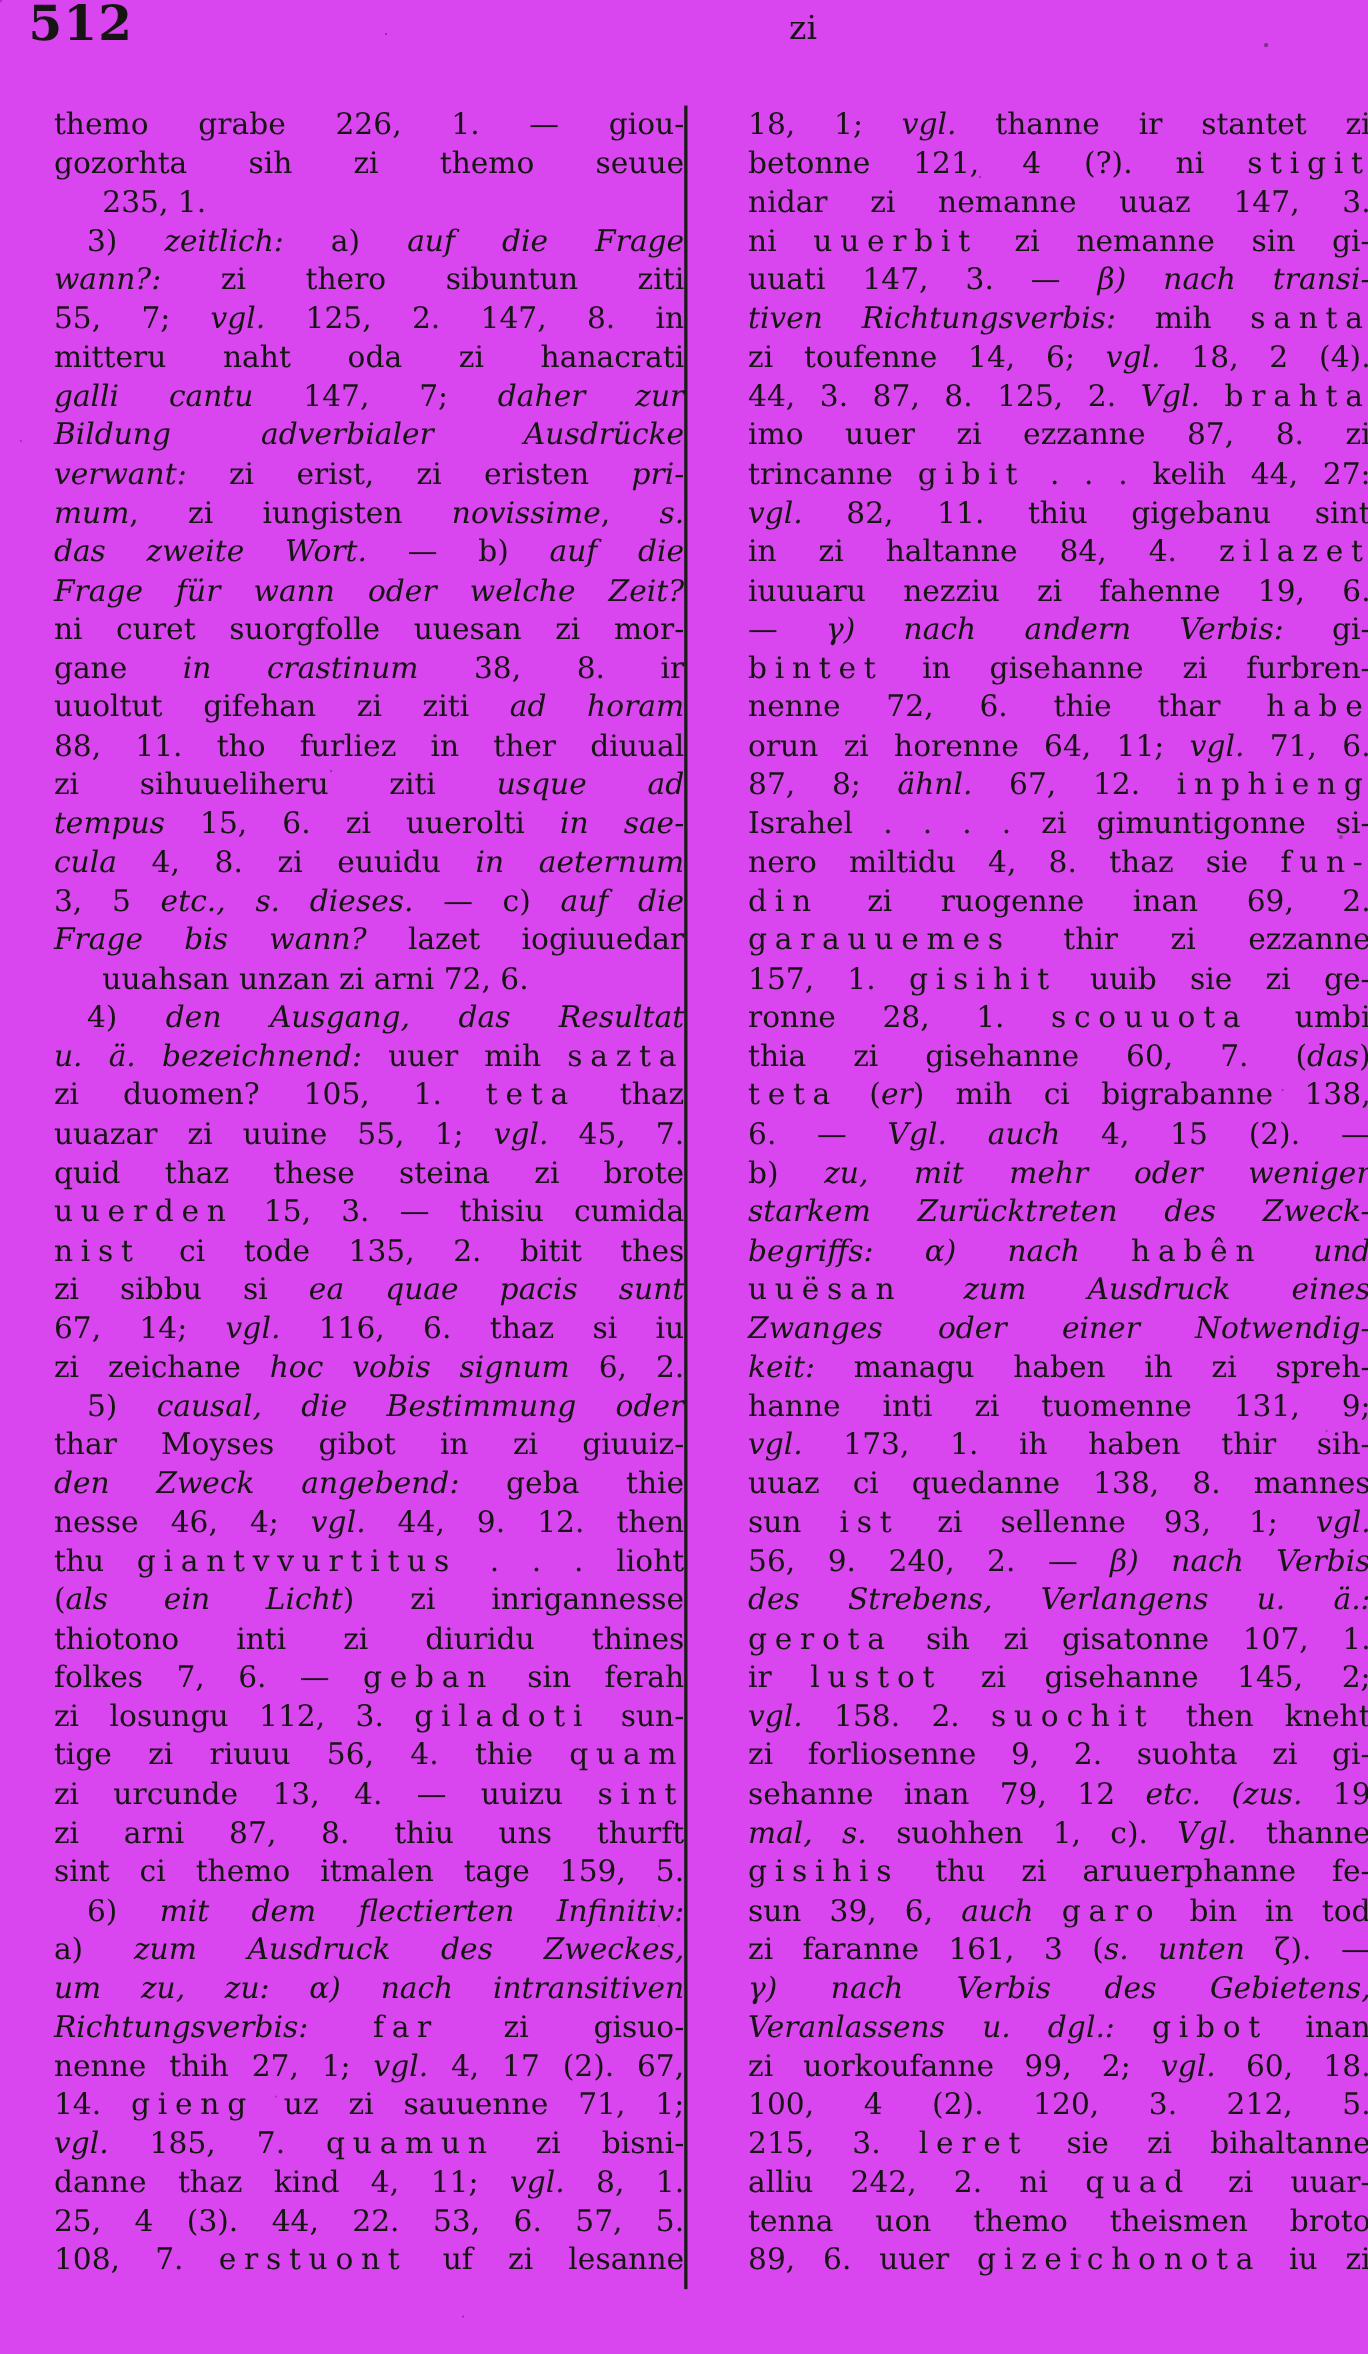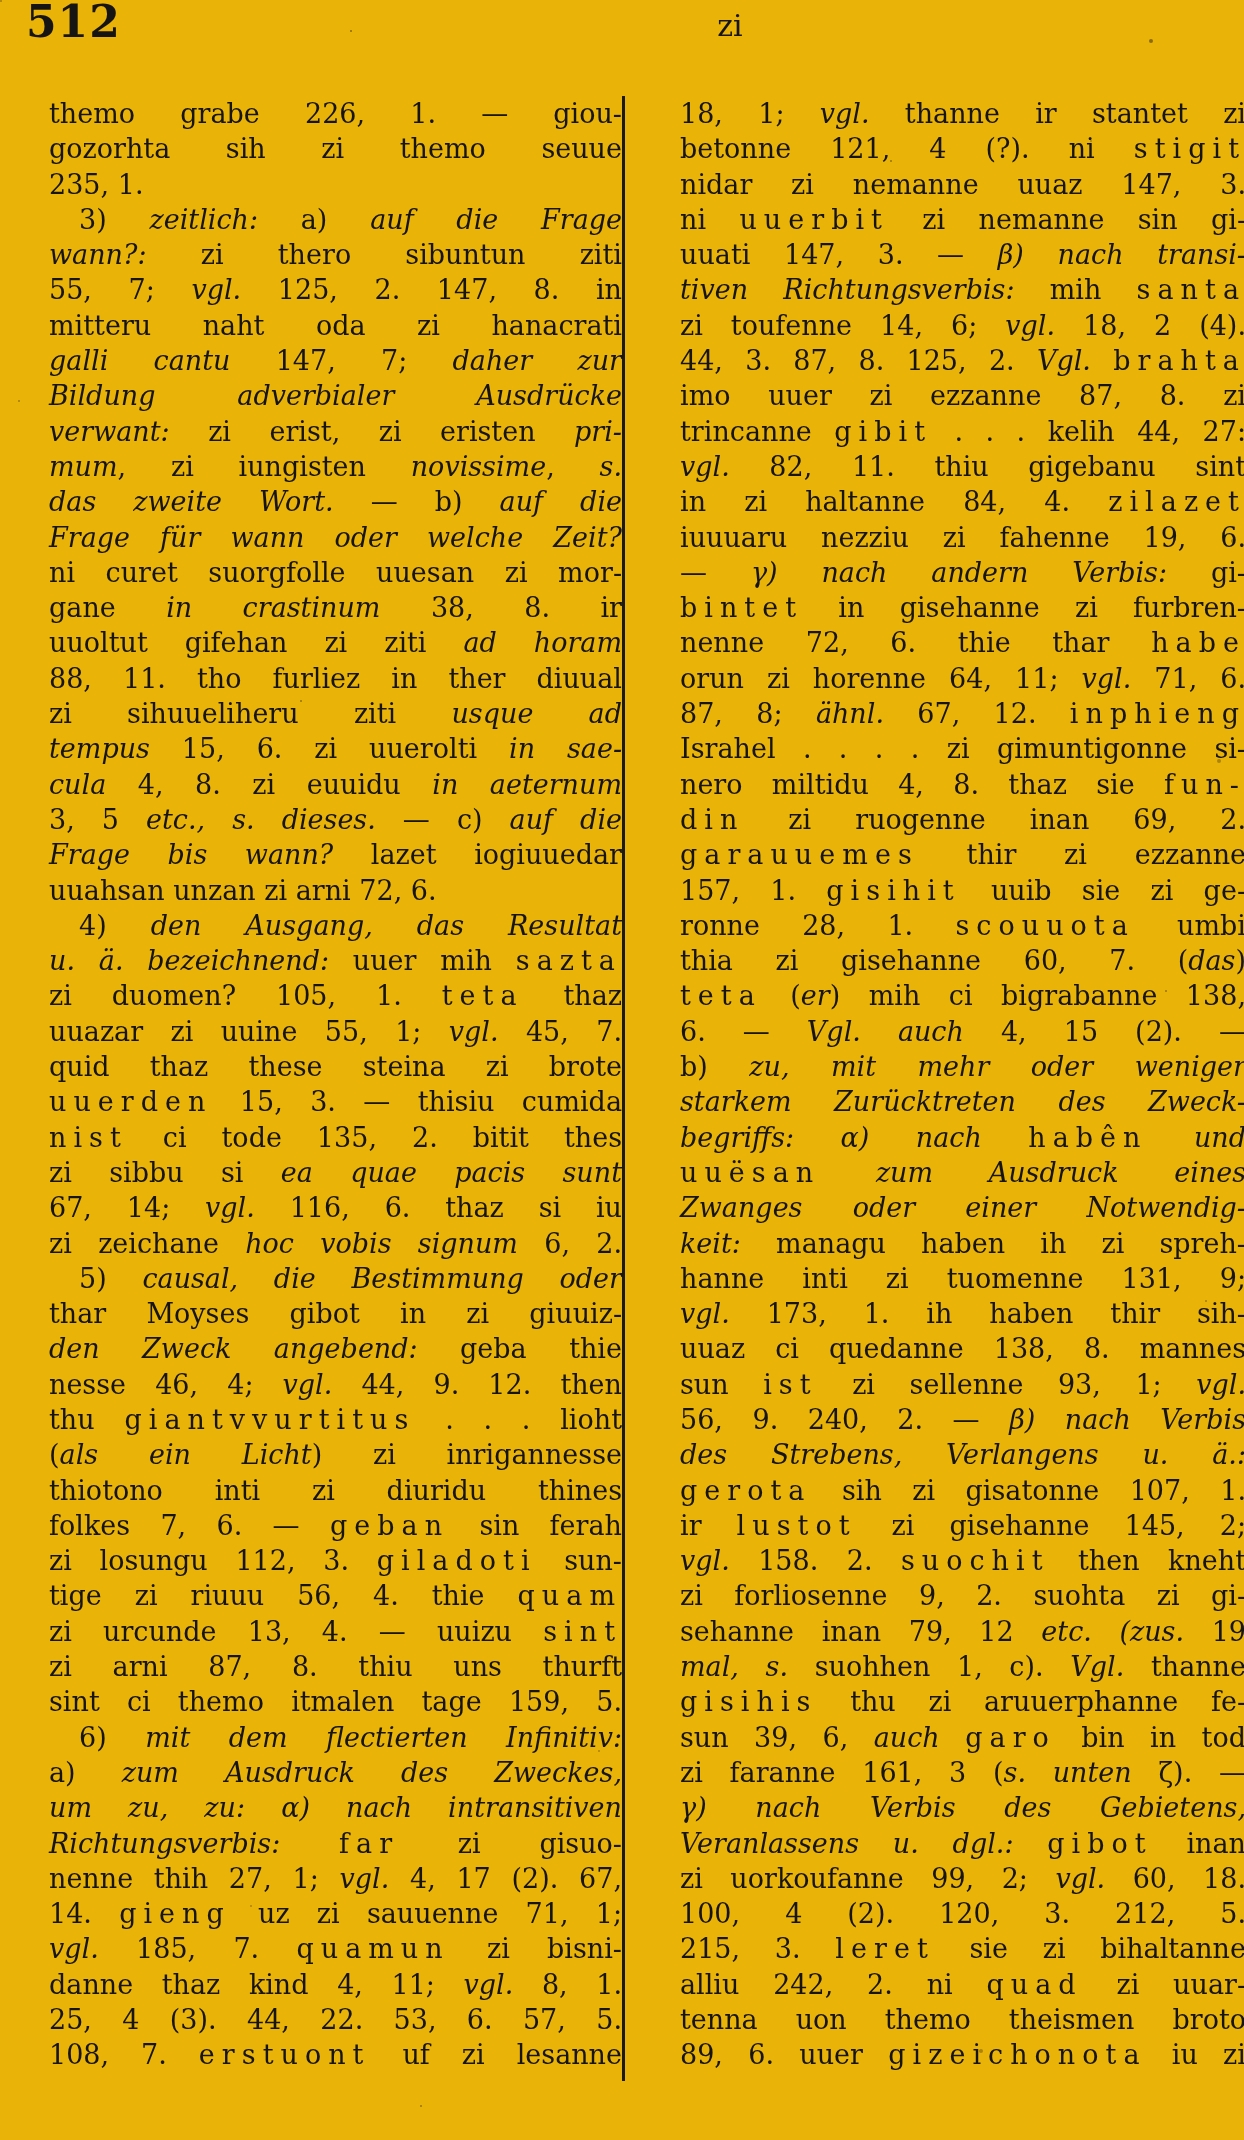--- a/index.html
+++ b/index.html
@@ -1,21 +1,21 @@
 <!DOCTYPE html>
 <html><head>
 <meta charset="utf-8">
 <style>
   html, body { margin: 0; padding: 0; background: #e8e8e6; }
   .page {
     position: relative;
     width: 1244px;
     height: 2140px;
     margin: 0 auto;
-    background: #eab308;
+    background: #d946ef;
     color: #161514;
     font-family: "DejaVu Serif", "Liberation Serif", serif;
     overflow: hidden;
   }
   .page-number {
     position: absolute;
     left: 26px; top: -4px;
     font-size: 44px;
     font-weight: bold;
     letter-spacing: 1px;
@@ -40,21 +40,21 @@
     width: 3px; height: 1985px;
     background: #1b1a19;
   }
   .line {
     height: 35.3px;
     line-height: 35.3px;
     text-align: justify;
     text-align-last: justify;
     white-space: nowrap;
   }
-  .line.end { text-align-last: left; }
+  .line.end { text-align-last: left; margin-left: 44px; }
   .line.ind { padding-left: 30px; }
   .line span.i { font-style: italic; }
   .line span.g { letter-spacing: 0.26em; }
   .noise {
     position: absolute;
     left: 0; top: 0;
     width: 2px; height: 2px;
     border-radius: 50%;
     box-shadow:
       140px 1250px 0 1px rgba(20,20,20,.35),

